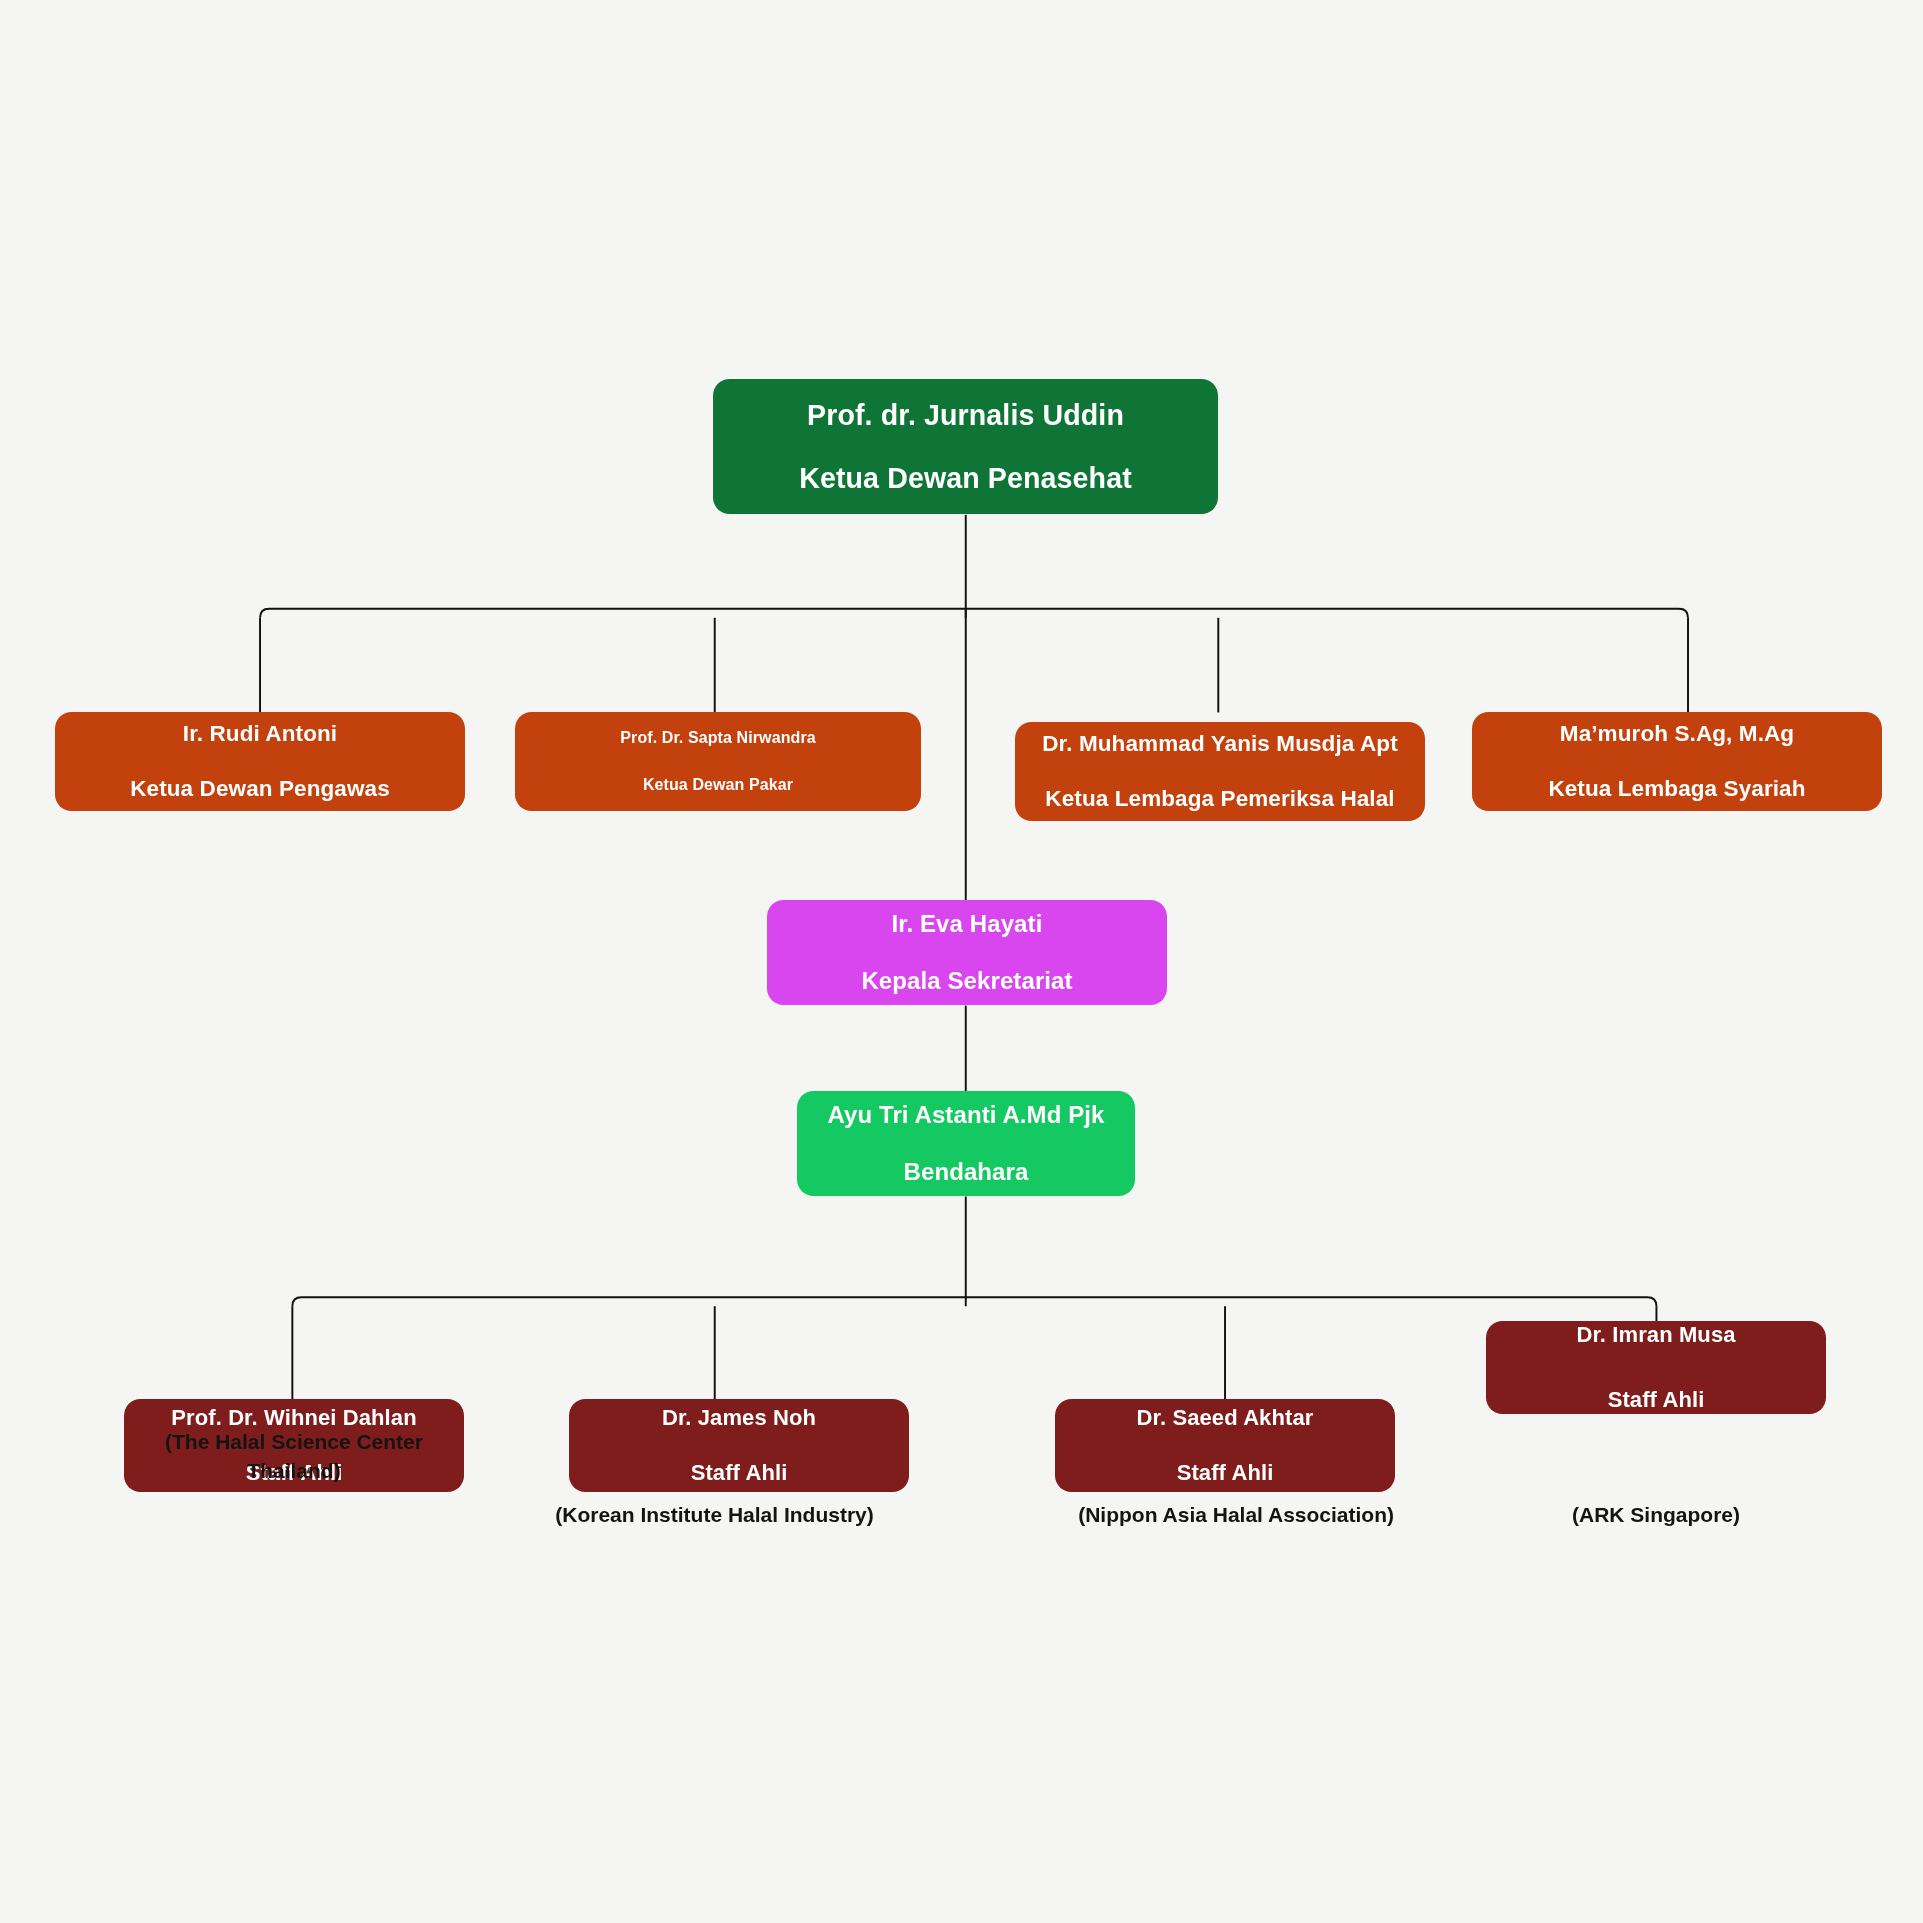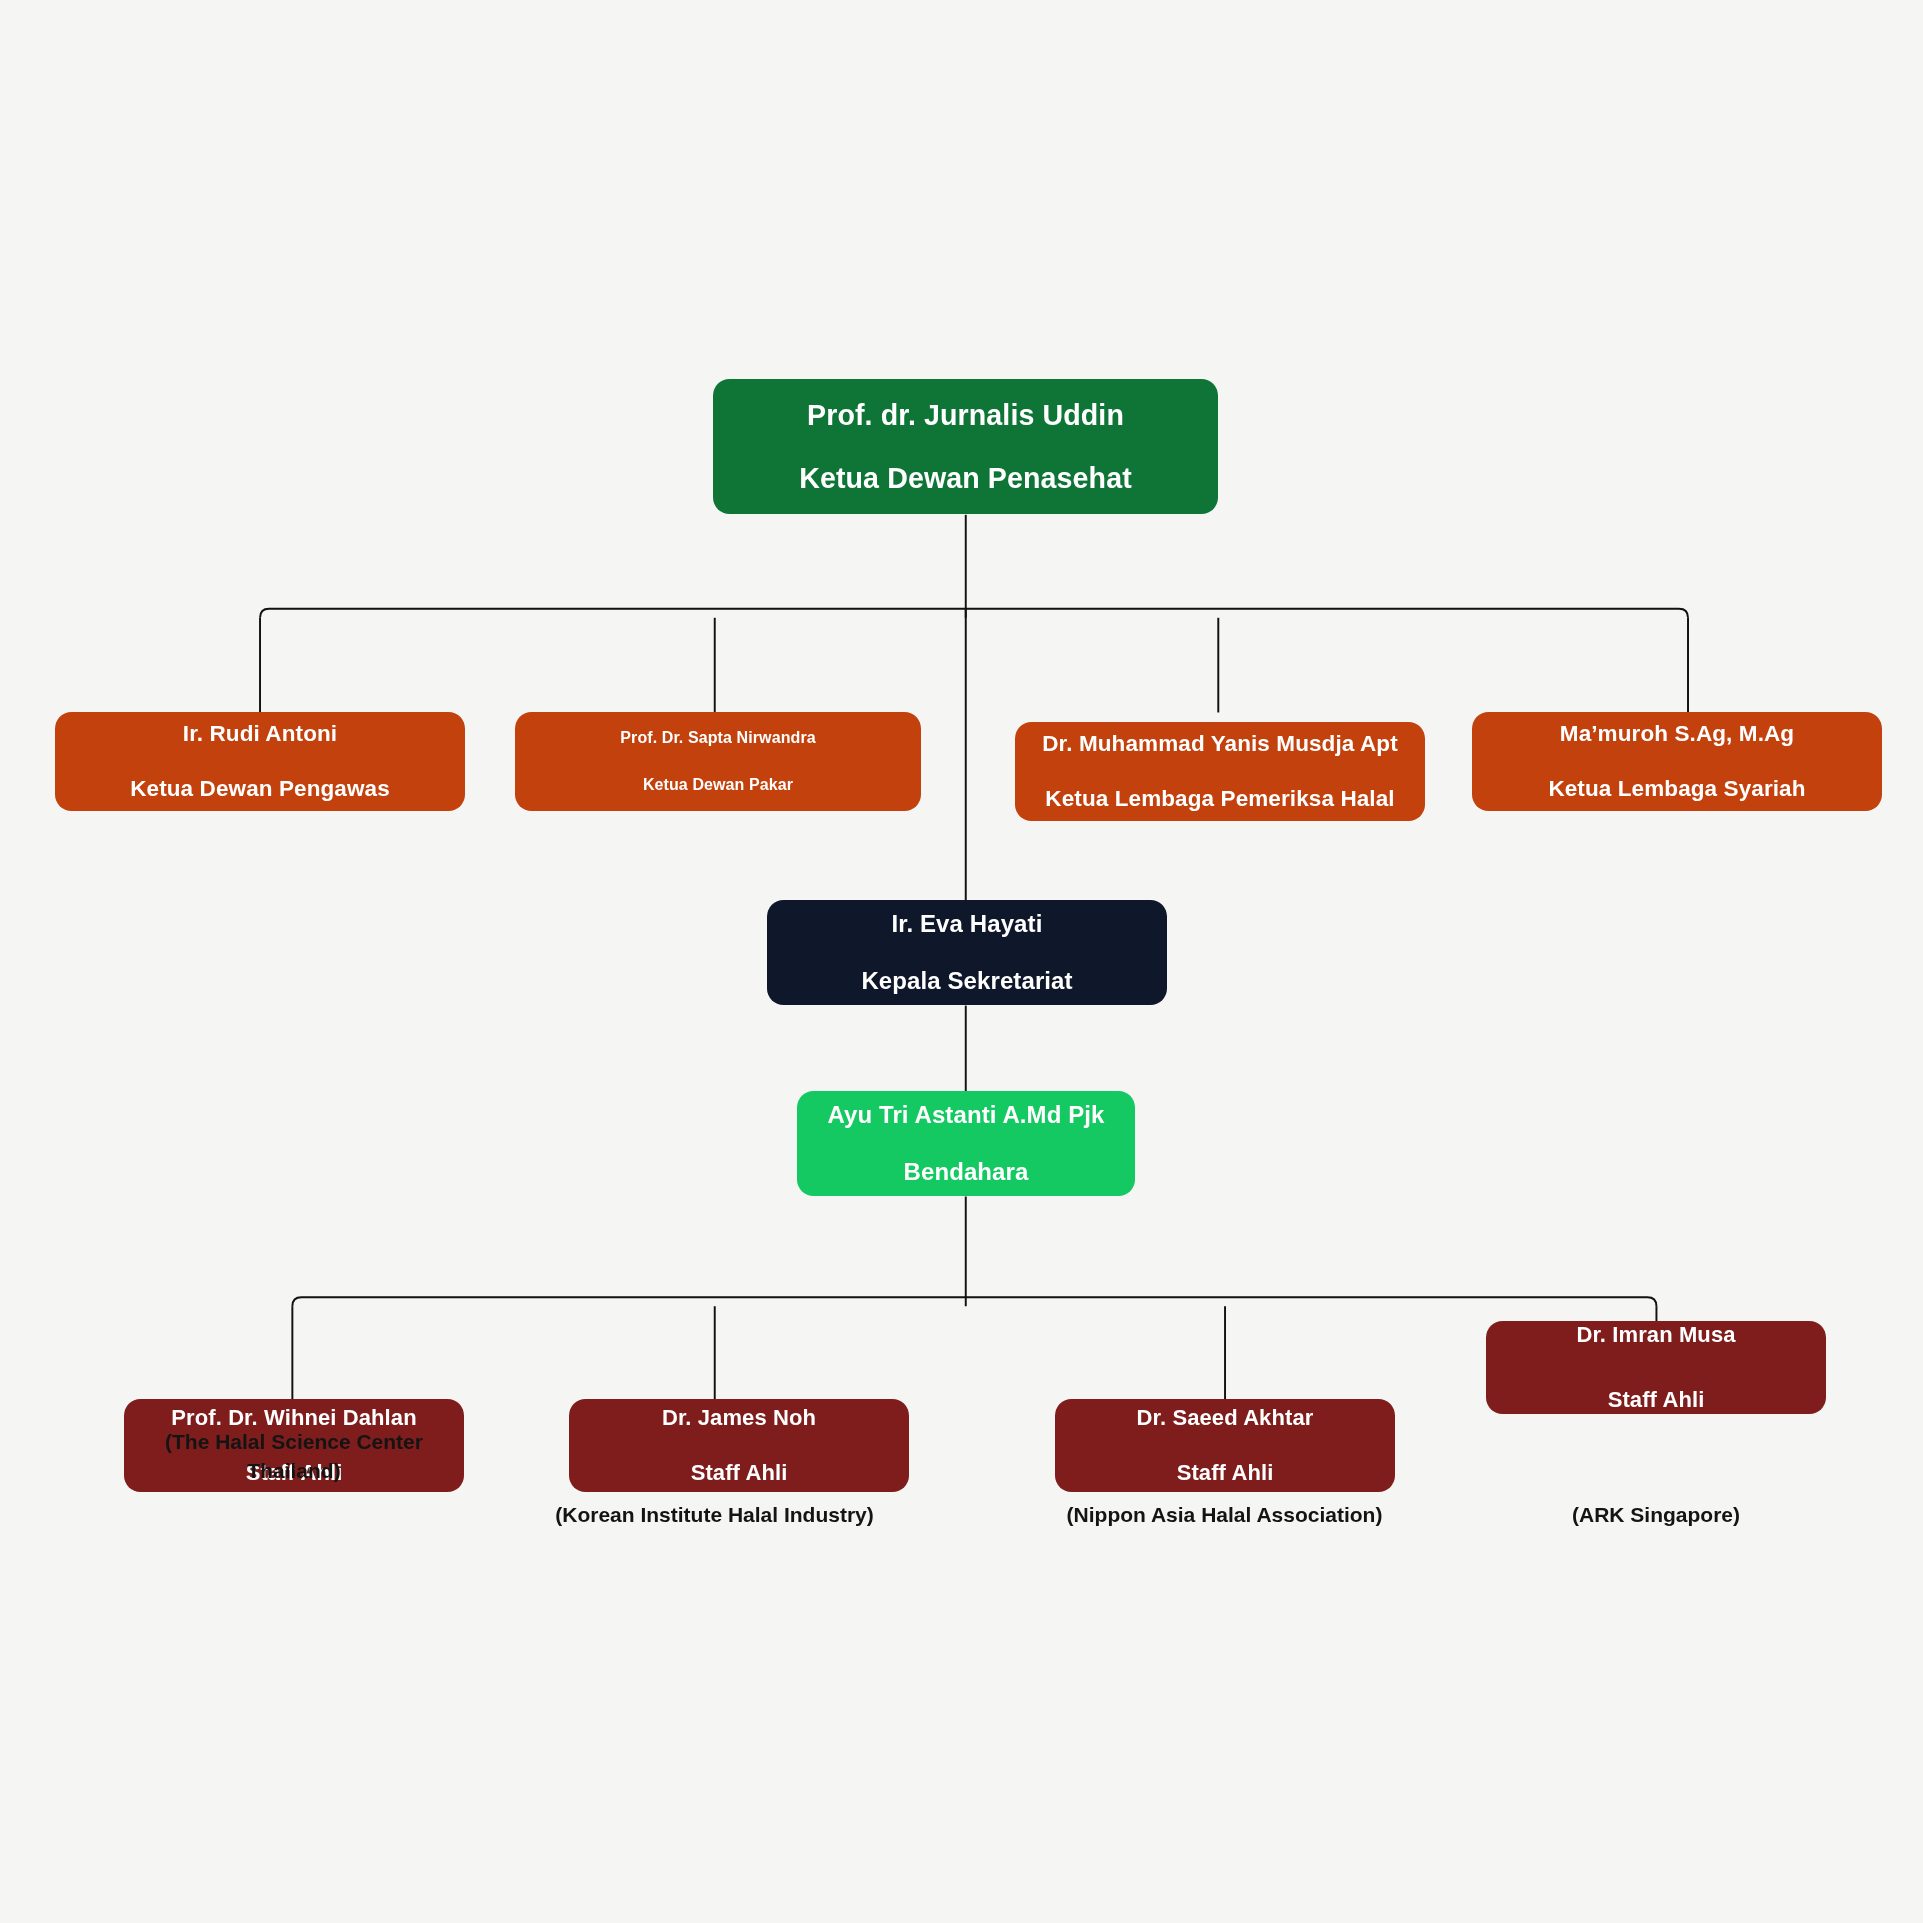--- a/index.html
+++ b/index.html
@@ -54,21 +54,21 @@
     white-space: nowrap;
     z-index: 2;
     gap: 26px;
   }
   .node .ln {
     display: block;
   }
 
   .tier-0 { background: #0e7537; }
   .tier-1 { background: #c2410c; }
-  .tier-2 { background: #0f172a; }
+  .tier-2 { background: #d946ef; }
   .tier-3 { background: #15c962; }
   .tier-4 { background: #7f1d1d; }
 
   
   .caption {
     position: absolute;
     text-align: center;
     color: #141414;
     font-weight: bold;
     font-size: 21px;
@@ -154,21 +154,21 @@
   <div class="node tier-4" style="left:545px; top:1399px; width:340px; height:93px; font-size:22px;margin-left:24px;">
     <span class="ln">Dr. James Noh</span>
     <span class="ln">Staff Ahli</span>
   </div>
   <div class="caption" style="left:507px; top:1501px; width:415px;">(Korean Institute Halal Industry)</div>
 
   <div class="node tier-4" style="left:1055px; top:1399px; width:340px; height:93px; font-size:22px;">
     <span class="ln">Dr. Saeed Akhtar</span>
     <span class="ln">Staff Ahli</span>
   </div>
-  <div class="caption" style="left:1017px; top:1501px; width:415px;">(Nippon Asia Halal Association)</div>
+  <div class="caption" style="left:979px; top:1501px; width:415px;text-align:right;">(Nippon Asia Halal Association)</div>
 
   <div class="node tier-4" style="left:1486px; top:1321px; width:340px; height:93px; font-size:22px;justify-content:space-between;">
     <span class="ln">Dr. Imran Musa</span>
     <span class="ln">Staff Ahli</span>
   </div>
   <div class="caption" style="left:1486px; top:1501px; width:340px;">(ARK Singapore)</div>
 
 </div>
 
 

